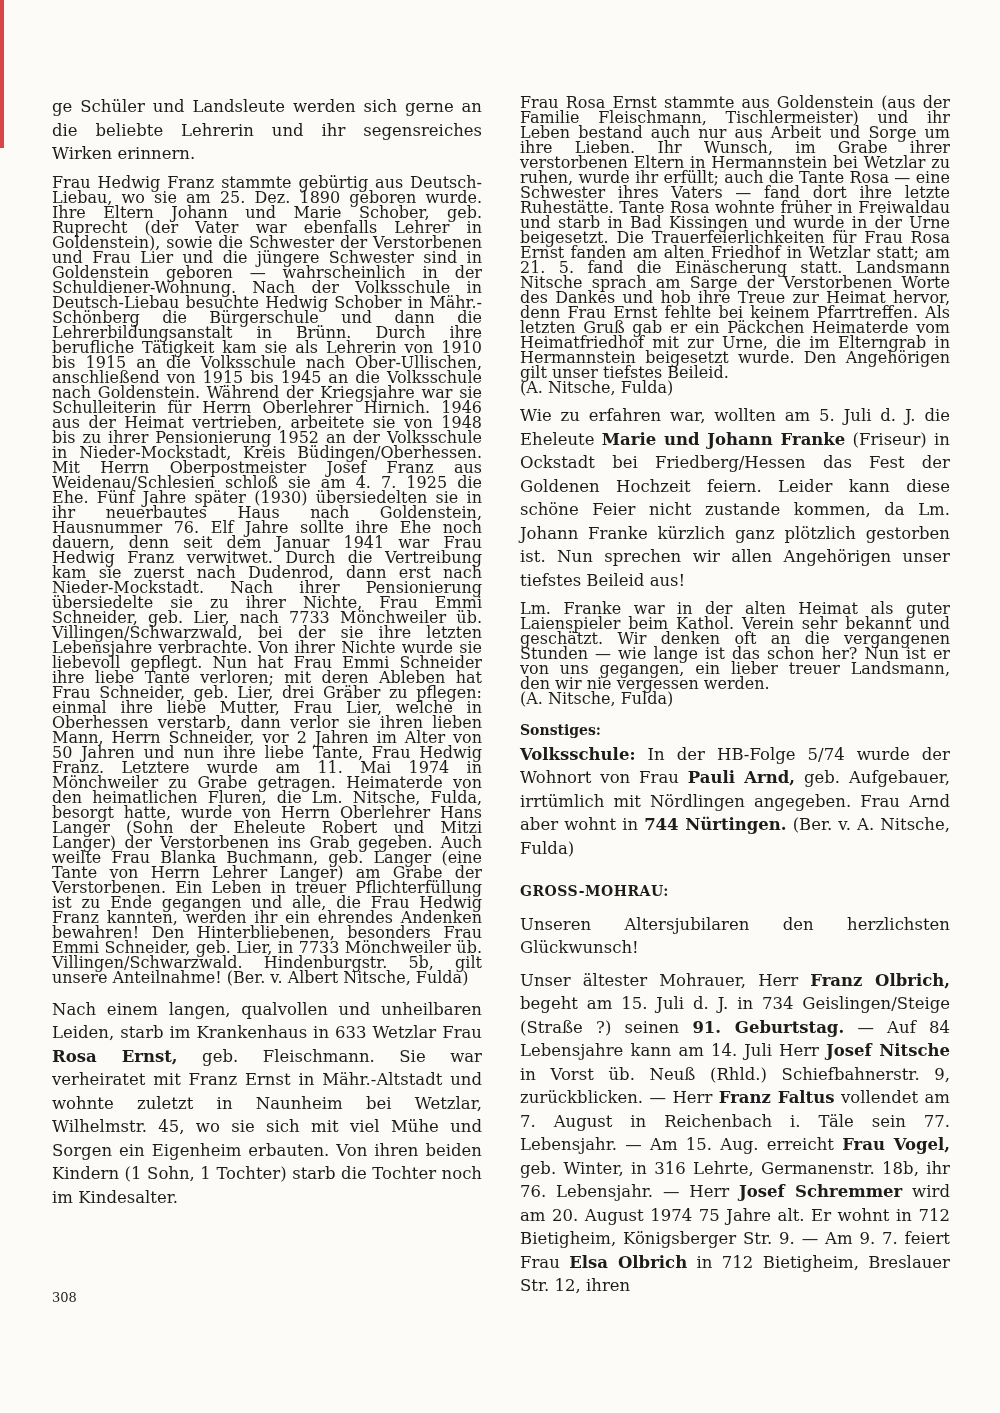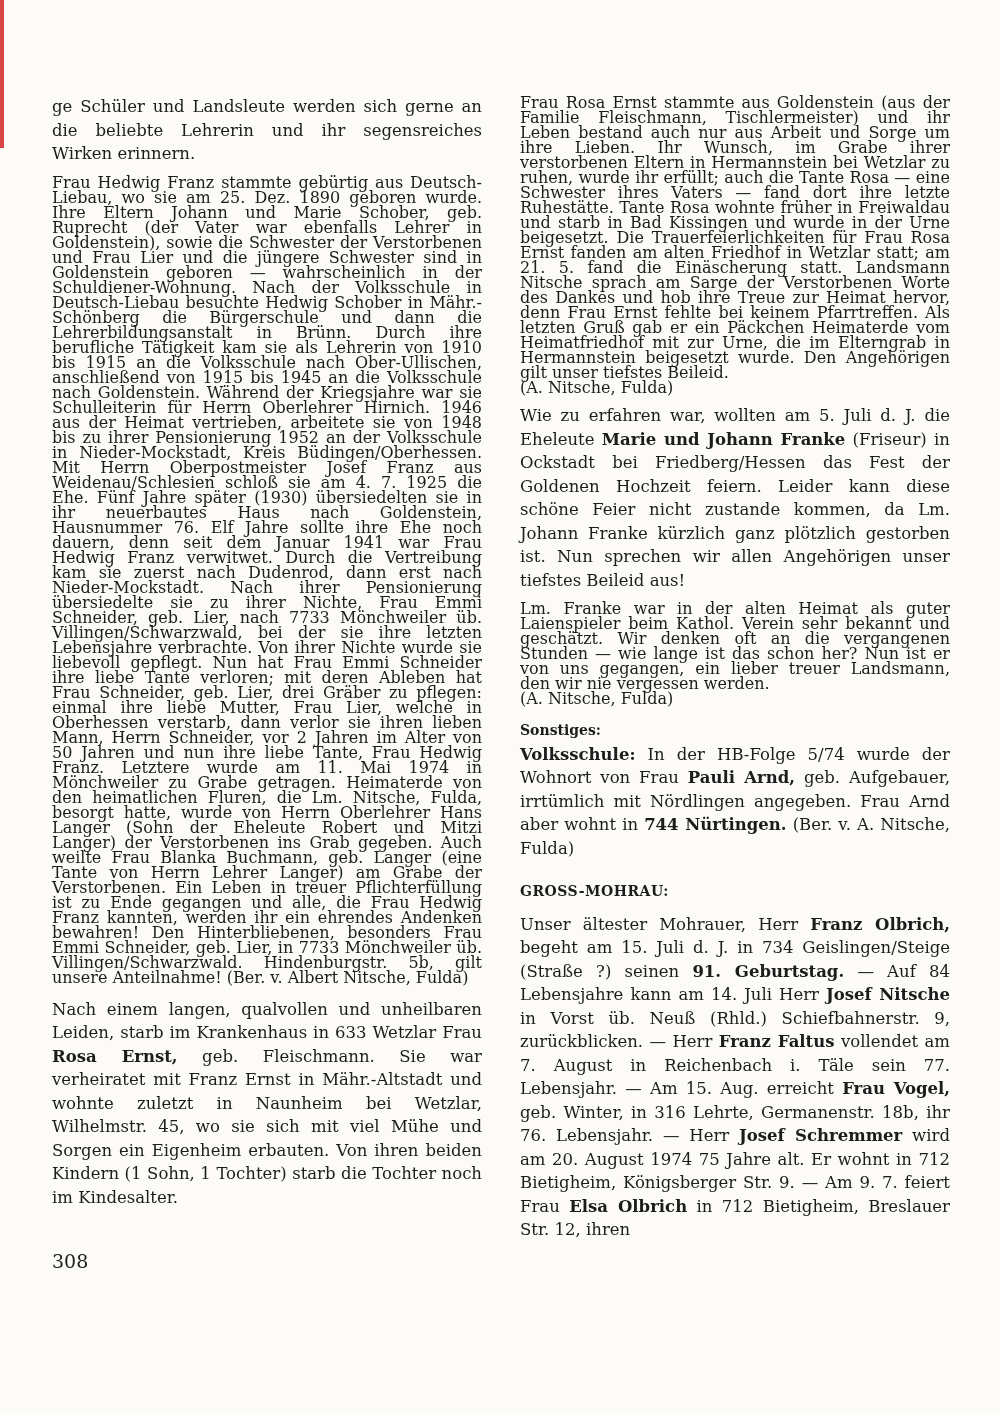--- a/index.html
+++ b/index.html
@@ -46,22 +46,22 @@
   .heading {
     font-size: 14px;
     font-weight: bold;
     line-height: 23.5px;
   }
   .caps { letter-spacing: 0.5px; }
   b { font-weight: bold; }
   .page-number {
     position: absolute;
     left: 52px;
-    top: 1250px;
-    font-size: 19px;
+    top: 1290px;
+    font-size: 13px;
   }
 </style>
 </head>
 <body>
 
 <div class="scan-mark"></div>
 
 <div class="columns">
 
   <div class="col">
@@ -72,18 +72,19 @@
 
   <div class="col">
     <p class="body-sm">Frau Rosa Ernst stammte aus Goldenstein (aus der Familie Fleischmann, Tischlermeister) und ihr Leben bestand auch nur aus Arbeit und Sorge um ihre Lieben. Ihr Wunsch, im Grabe ihrer verstorbenen Eltern in Hermannstein bei Wetzlar zu ruhen, wurde ihr erfüllt; auch die Tante Rosa — eine Schwester ihres Vaters — fand dort ihre letzte Ruhestätte. Tante Rosa wohnte früher in Freiwaldau und starb in Bad Kissingen und wurde in der Urne beigesetzt. Die Trauerfeierlichkeiten für Frau Rosa Ernst fanden am alten Friedhof in Wetzlar statt; am 21. 5. fand die Einäscherung statt. Landsmann Nitsche sprach am Sarge der Verstorbenen Worte des Dankes und hob ihre Treue zur Heimat hervor, denn Frau Ernst fehlte bei keinem Pfarrtreffen. Als letzten Gruß gab er ein Päckchen Heimaterde vom Heimatfriedhof mit zur Urne, die im Elterngrab in Hermannstein beigesetzt wurde. Den Angehörigen gilt unser tiefstes Beileid.</p>
     <div class="body-sm signature">(A. Nitsche, Fulda)</div>
     <p class="body-lg mt-sm"><span>Wie zu erfahren war, wollten am 5. Juli d. J. die Eheleute </span><b>Marie und Johann Franke</b><span> (Friseur) in Ockstadt bei Friedberg/Hessen das Fest der Goldenen Hochzeit feiern. Leider kann diese schöne Feier nicht zustande kommen, da Lm. Johann Franke kürzlich ganz plötzlich gestorben ist. Nun sprechen wir allen Angehörigen unser tiefstes Beileid aus!</span></p>
     <p class="body-sm mt-sm">Lm. Franke war in der alten Heimat als guter Laienspieler beim Kathol. Verein sehr bekannt und geschätzt. Wir denken oft an die vergangenen Stunden — wie lange ist das schon her? Nun ist er von uns gegangen, ein lieber treuer Landsmann, den wir nie vergessen werden.</p>
     <div class="body-sm signature">(A. Nitsche, Fulda)</div>
     <h3 class="heading mt-md">Sonstiges:</h3>
     <p class="body-lg"><b>Volksschule:</b><span> In der HB-Folge 5/74 wurde der Wohnort von Frau </span><b>Pauli Arnd,</b><span> geb. Aufgebauer, irrtümlich mit Nördlingen angegeben. Frau Arnd aber wohnt in </span><b>744 Nürtingen.</b><span> (Ber. v. A. Nitsche, Fulda)</span></p>
     <h3 class="heading caps mt-lg">GROSS-MOHRAU:</h3>
+    <p class="body-lg mt-sm">Unseren Altersjubilaren den herzlichsten Glückwunsch!</p>
     <p class="body-lg mt-sm"><span>Unser ältester Mohrauer, Herr </span><b>Franz Olbrich,</b><span> begeht am 15. Juli d. J. in 734 Geislingen/Steige (Straße ?) seinen </span><b>91. Geburtstag.</b><span> — Auf 84 Lebensjahre kann am 14. Juli Herr </span><b>Josef Nitsche</b><span> in Vorst üb. Neuß (Rhld.) Schiefbahnerstr. 9, zurückblicken. — Herr </span><b>Franz Faltus</b><span> vollendet am 7. August in Reichenbach i. Täle sein 77. Lebensjahr. — Am 15. Aug. erreicht </span><b>Frau Vogel,</b><span> geb. Winter, in 316 Lehrte, Germanenstr. 18b, ihr 76. Lebensjahr. — Herr </span><b>Josef Schremmer</b><span> wird am 20. August 1974 75 Jahre alt. Er wohnt in 712 Bietigheim, Königsberger Str. 9. — Am 9. 7. feiert Frau </span><b>Elsa Olbrich</b><span> in 712 Bietigheim, Breslauer Str. 12, ihren</span></p>
   </div>
 
 </div>
 
 <div class="page-number">308</div>
 
 </body></html>

